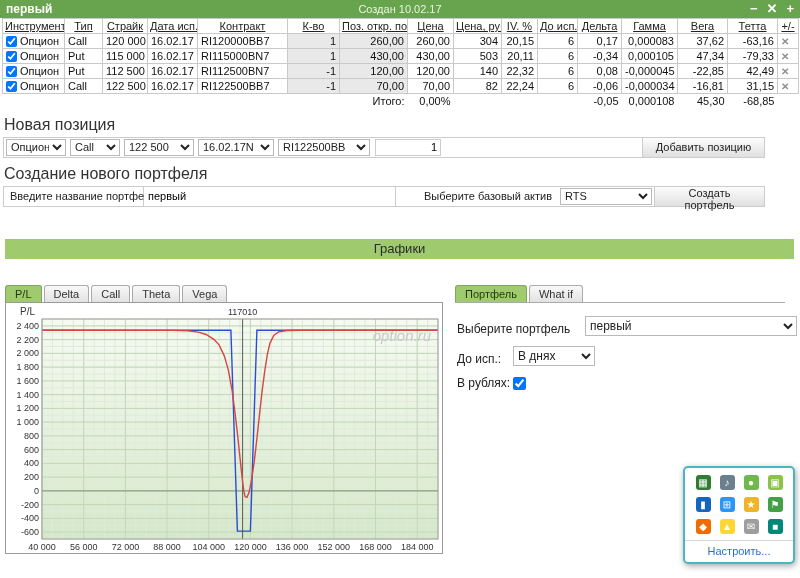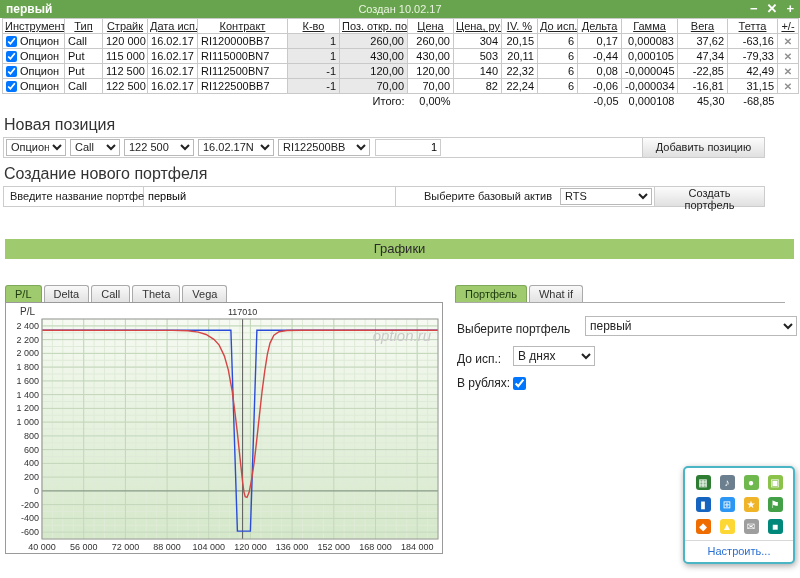--- a/index.html
+++ b/index.html
@@ -12,21 +12,21 @@
   .titlebar .title{font-size:12px;font-weight:bold;z-index:2}
   .titlebar .created{position:absolute;left:0;right:0;text-align:center;font-size:11px;color:#e9f4e0}
   .winbtns{margin-left:auto;display:flex;gap:9px;font-size:13px;font-weight:bold;z-index:2}
   .winbtns span{cursor:pointer;line-height:16px}
 
   
   table.positions{border-collapse:collapse;width:797px;font-size:11px;margin-left:2px;color:#111;table-layout:fixed}
   .positions th{font-weight:normal;text-decoration:underline;border:1px solid #c9c9c9;padding:1px 2px;height:15px;color:#222;cursor:pointer;overflow:hidden;white-space:nowrap}
   .positions td{border:1px solid #c9c9c9;padding:0 3px;height:15px;overflow:hidden;white-space:nowrap}
   .positions .num{text-align:right}
-  .positions .ctr{text-align:center}
+  .positions .ctr{}
   .positions td.gray{background:#e9e9e9}
   .positions tr.totals td{border:none;font-weight:normal;background:#fff}
   .positions input[type=checkbox]{width:11px;height:11px;vertical-align:-2px;margin-right:3px}
   .del-x{color:#8f8f8f;font-weight:bold;font-size:10px;cursor:pointer}
 
   
   .gorow{display:flex;align-items:center;gap:8px;margin:3px 0 0 4px;font-size:11px;color:#222}
   .gobox{width:64px;height:17px;border:1px solid #b9b9b9;background:#f1f1f1;color:#444;text-align:center;line-height:15px}
   .btn{font-size:11px;border:1px solid #999;background:linear-gradient(#fdfdfd,#d9d9d9);padding:1px 12px;border-radius:2px;cursor:pointer;height:18px;color:#222}
 
@@ -147,21 +147,21 @@
           <td class="">Put</td>
           <td class="num">115 000</td>
           <td class="ctr">16.02.17</td>
           <td class="">RI115000BN7</td>
           <td class="num gray">1</td>
           <td class="num gray">430,00</td>
           <td class="num">430,00</td>
           <td class="num">503</td>
           <td class="num">20,11</td>
           <td class="num">6</td>
-          <td class="num">-0,44</td>
+          <td class="num">-0,34</td>
           <td class="num">0,000105</td>
           <td class="num">47,34</td>
           <td class="num">-79,33</td>
           <td class="ctr"><span class="del-x">✕</span></td>
         </tr>
         <tr>
           <td><input type="checkbox" checked="" style=""><span>Опцион</span></td>
           <td class="">Put</td>
           <td class="num">112 500</td>
           <td class="ctr">16.02.17</td>

